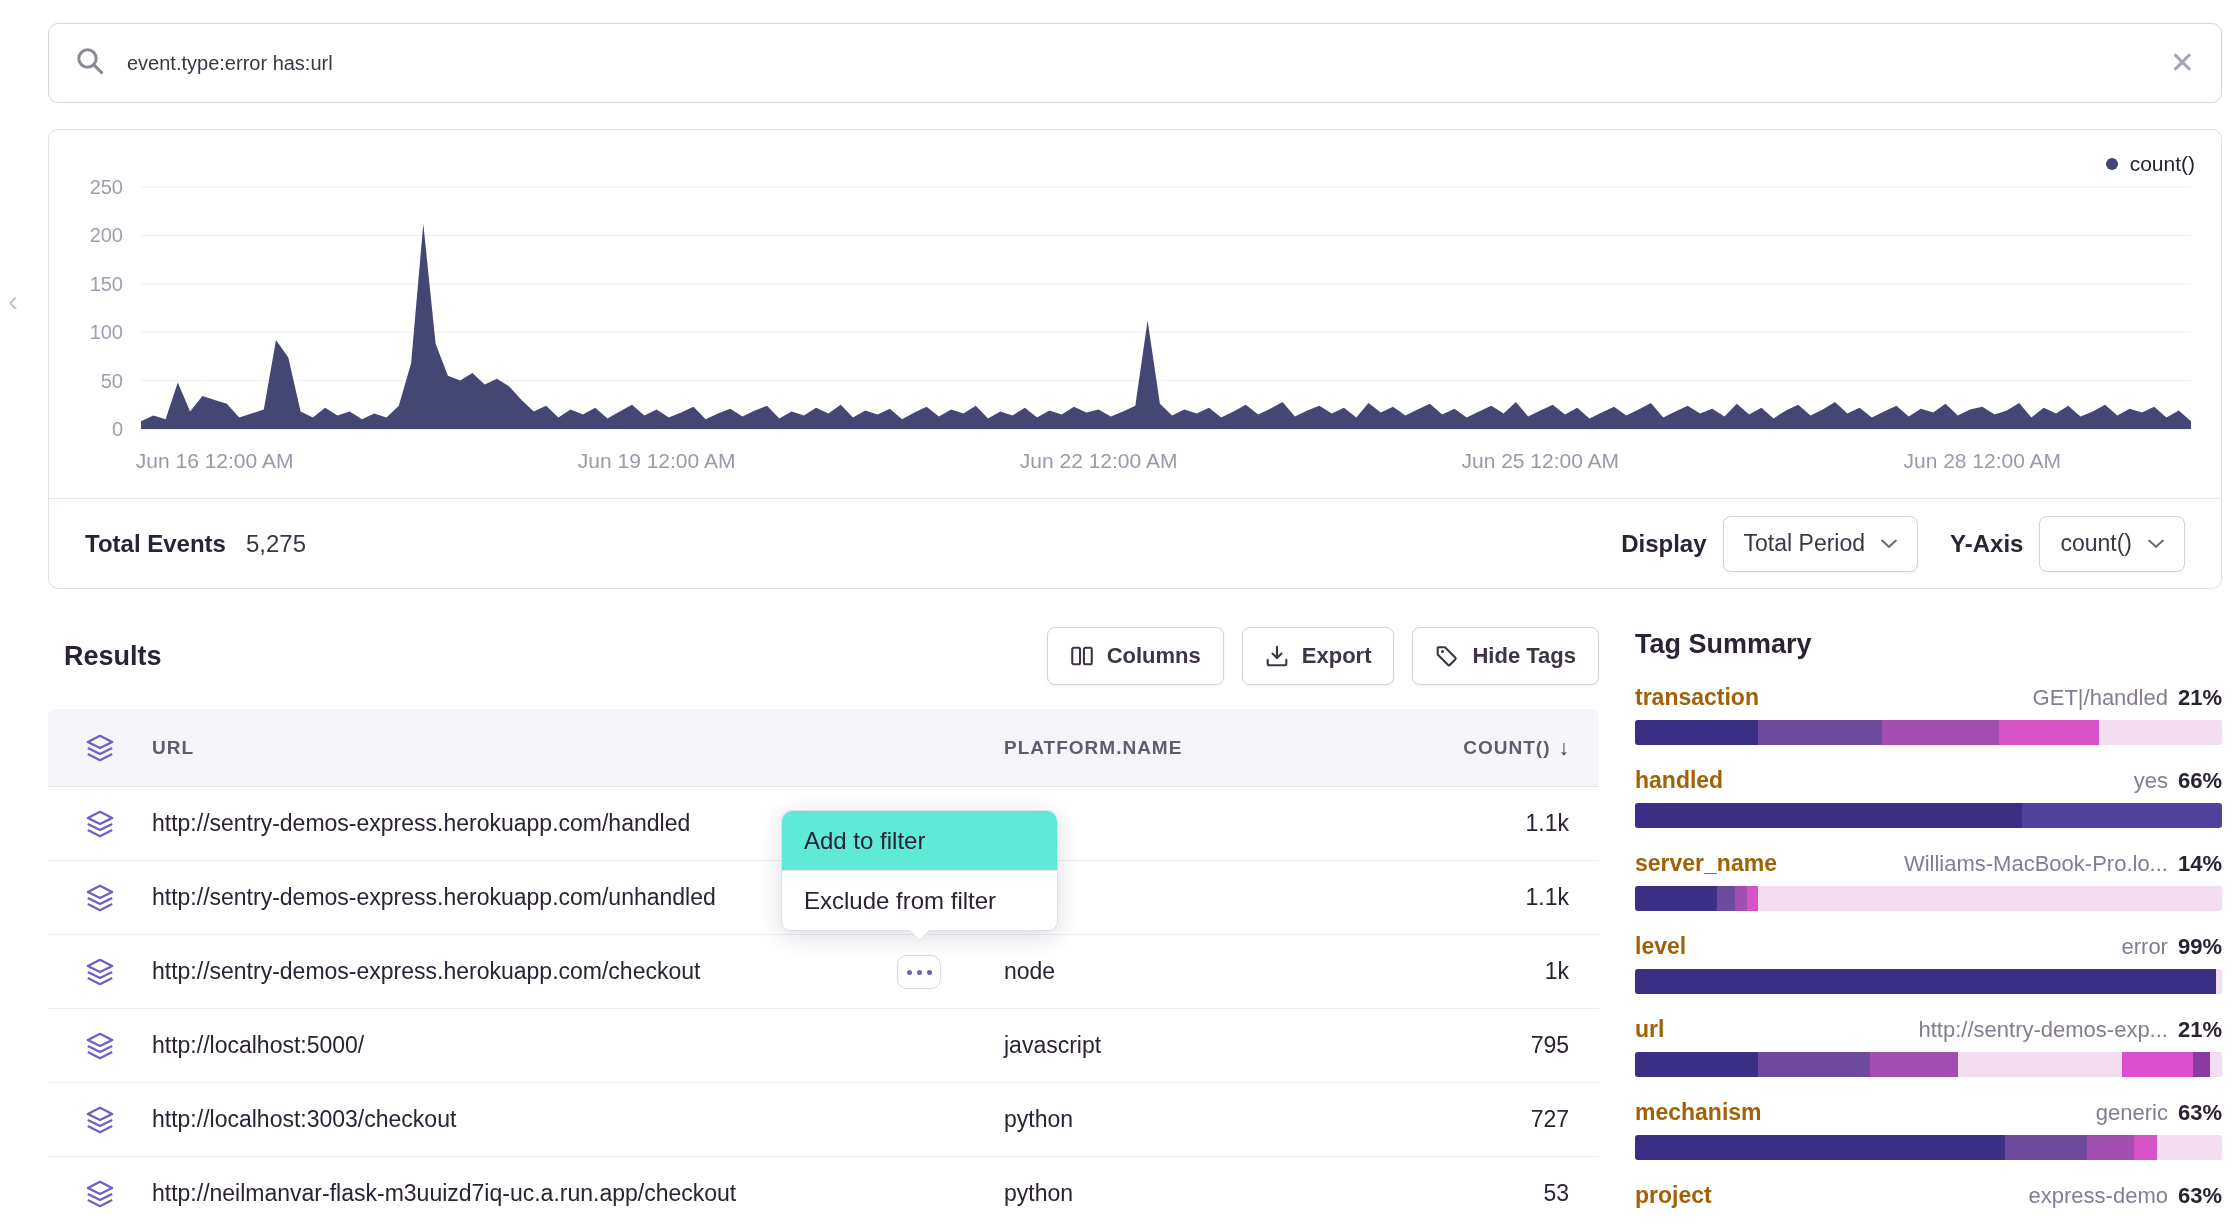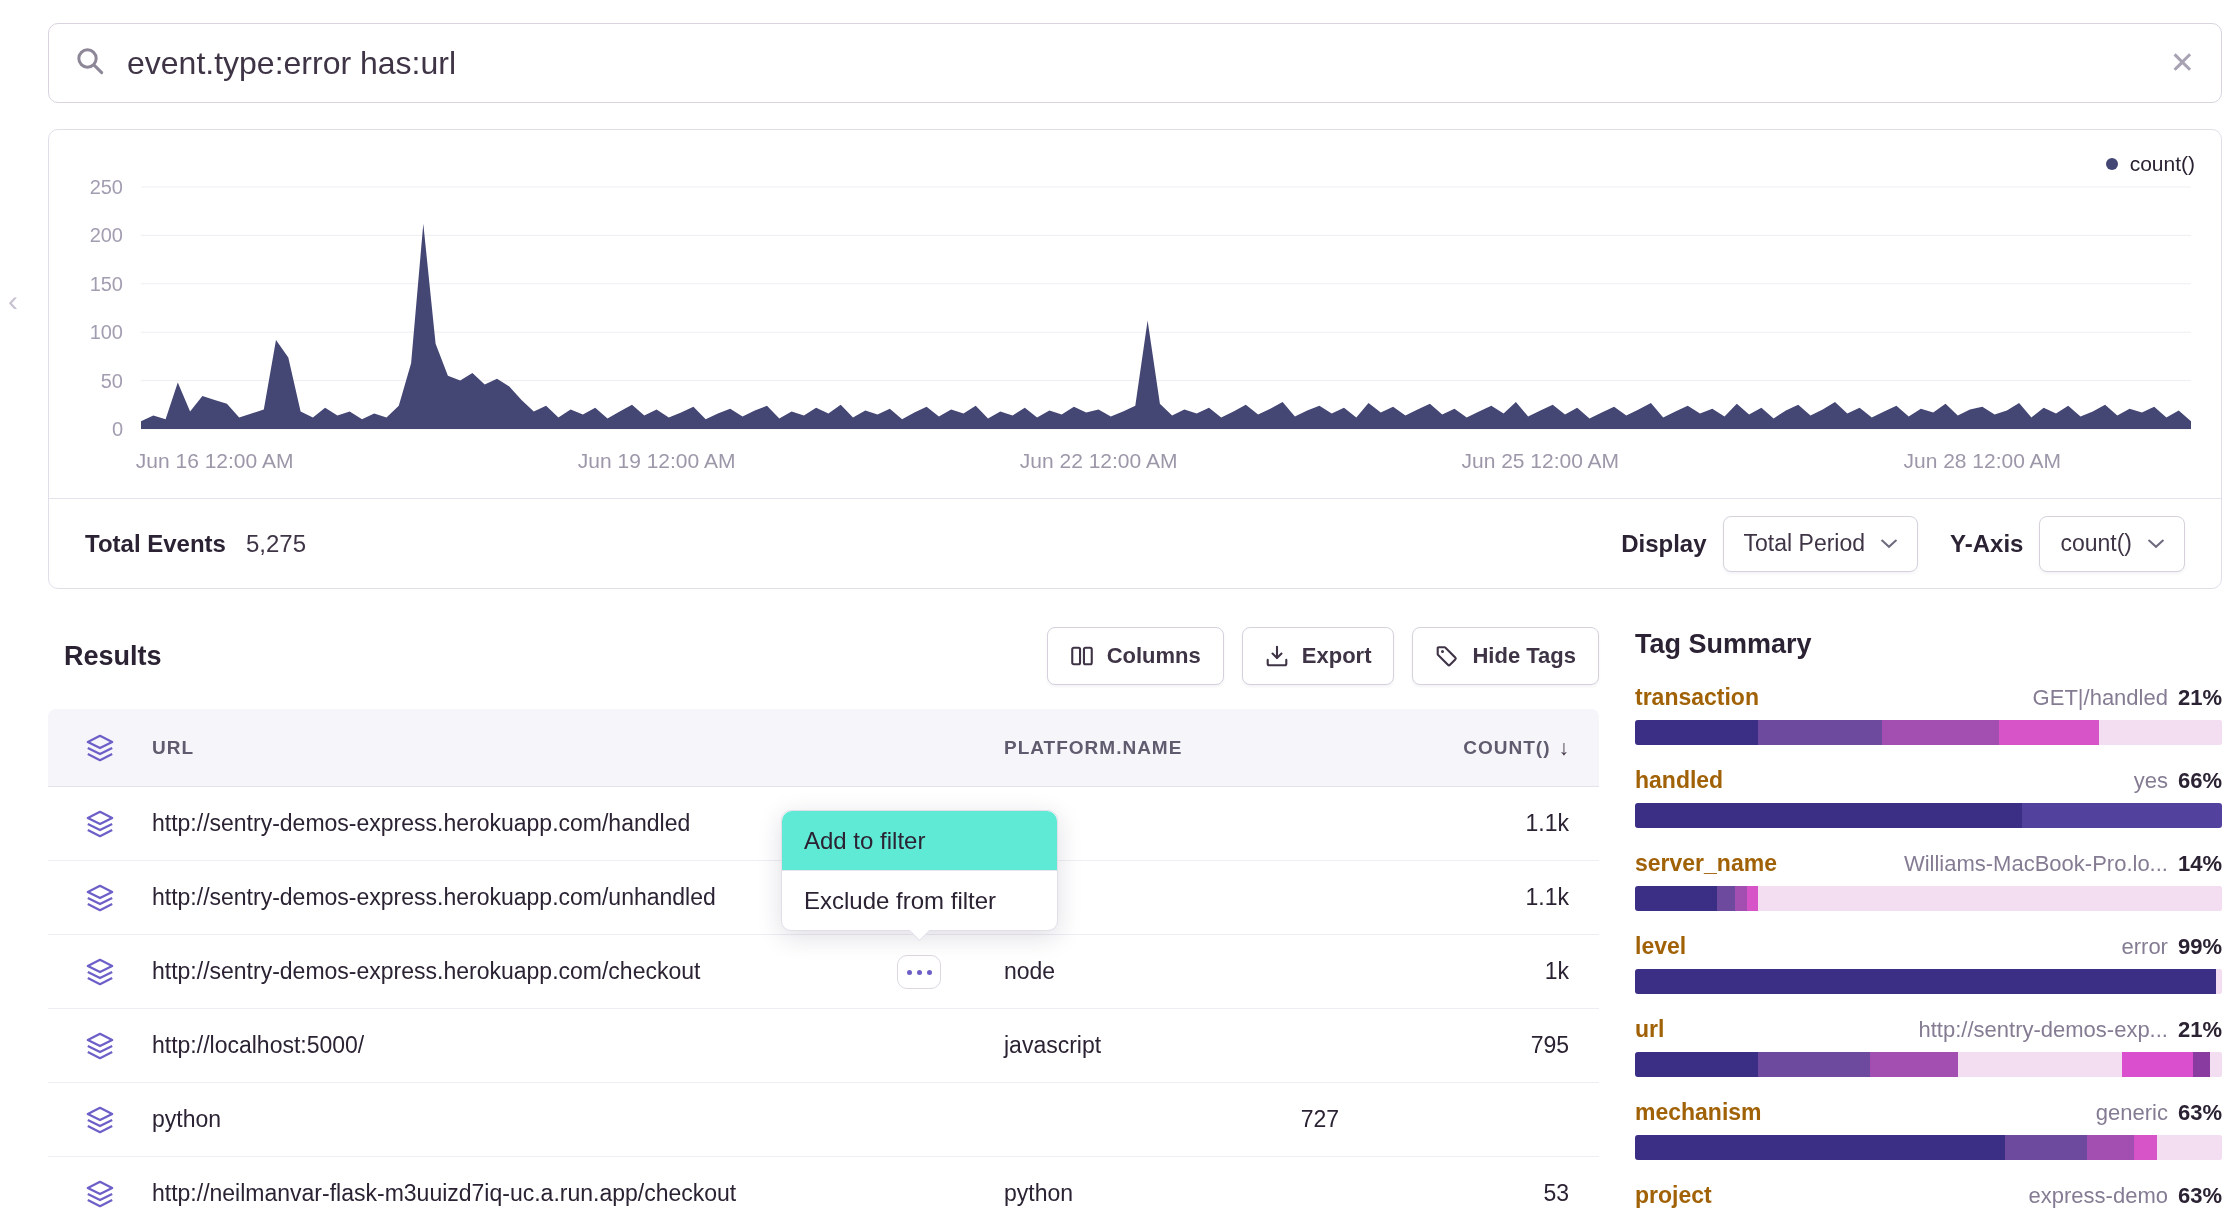--- a/index.html
+++ b/index.html
@@ -13,21 +13,21 @@
   .page { position:relative; width:2234px; height:1224px; }
 
   .collapse-handle { position:absolute; left:8px; top:286px; color:#c6c0d0; font-size:30px; line-height:1; }
 
   
   .search-bar {
     position:absolute; left:48px; top:23px; width:2174px; height:80px;
     border:1px solid #d9d4e0; border-radius:10px; background:#fff;
     display:flex; align-items:center; gap:22px; padding:0 26px;
   }
-  .search-bar .query { flex:1; font-size:32px; color:#3E3446; white-space:nowrap; overflow:hidden; }
+  .search-bar .query { flex:1; font-size:20px; color:#3E3446; white-space:nowrap; overflow:hidden; }
   .search-bar .clear { color:#a8a2b3; font-size:30px; line-height:1; cursor:pointer; }
 
   
   .chart-panel {
     position:absolute; left:48px; top:129px; width:2174px; height:460px;
     border:1px solid #e2dee9; border-radius:10px; background:#fff;
   }
   #chart-svg { position:absolute; left:0; top:0; }
   .legend { position:absolute; top:22px; right:26px; display:flex; align-items:center; gap:12px; font-size:21px; color:#2B2233; }
   .legend .dot { width:12px; height:12px; border-radius:50%; background:#444674; }
@@ -284,20 +284,21 @@
         </div>
 
         <div class="trow">
           <span class="icon-cell">
               <svg width="30" height="30" viewBox="0 0 16 16" fill="none" stroke="currentColor" stroke-width="1.2" stroke-linejoin="round">
                 <path d="M8 1.5 14.5 4.75 8 8 1.5 4.75Z"></path>
                 <path d="M1.5 8 8 11.25 14.5 8"></path>
                 <path d="M1.5 11.25 8 14.5 14.5 11.25"></path>
               </svg>
             </span>
+          <span class="url-cell">http://localhost:3003/checkout</span>
           <span class="platform-cell">python</span>
           <span class="count-cell">727</span>
         </div>
 
         <div class="trow">
           <span class="icon-cell">
               <svg width="30" height="30" viewBox="0 0 16 16" fill="none" stroke="currentColor" stroke-width="1.2" stroke-linejoin="round">
                 <path d="M8 1.5 14.5 4.75 8 8 1.5 4.75Z"></path>
                 <path d="M1.5 8 8 11.25 14.5 8"></path>
                 <path d="M1.5 11.25 8 14.5 14.5 11.25"></path>

